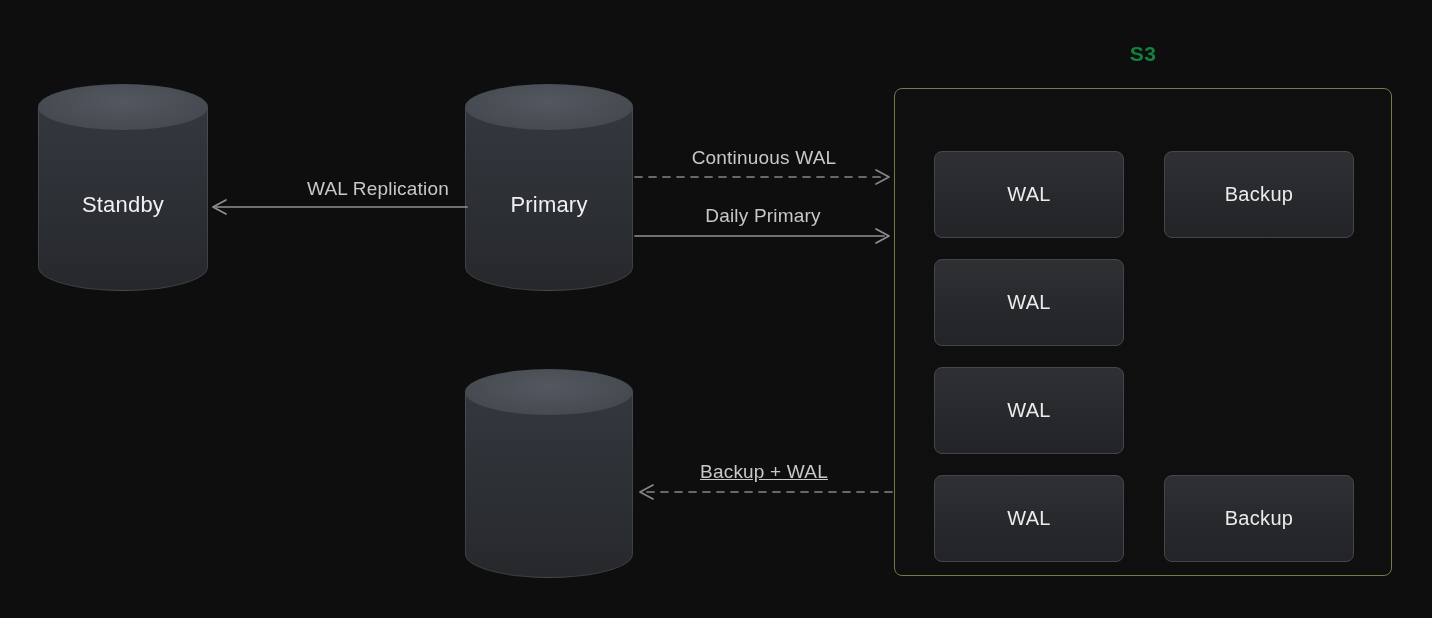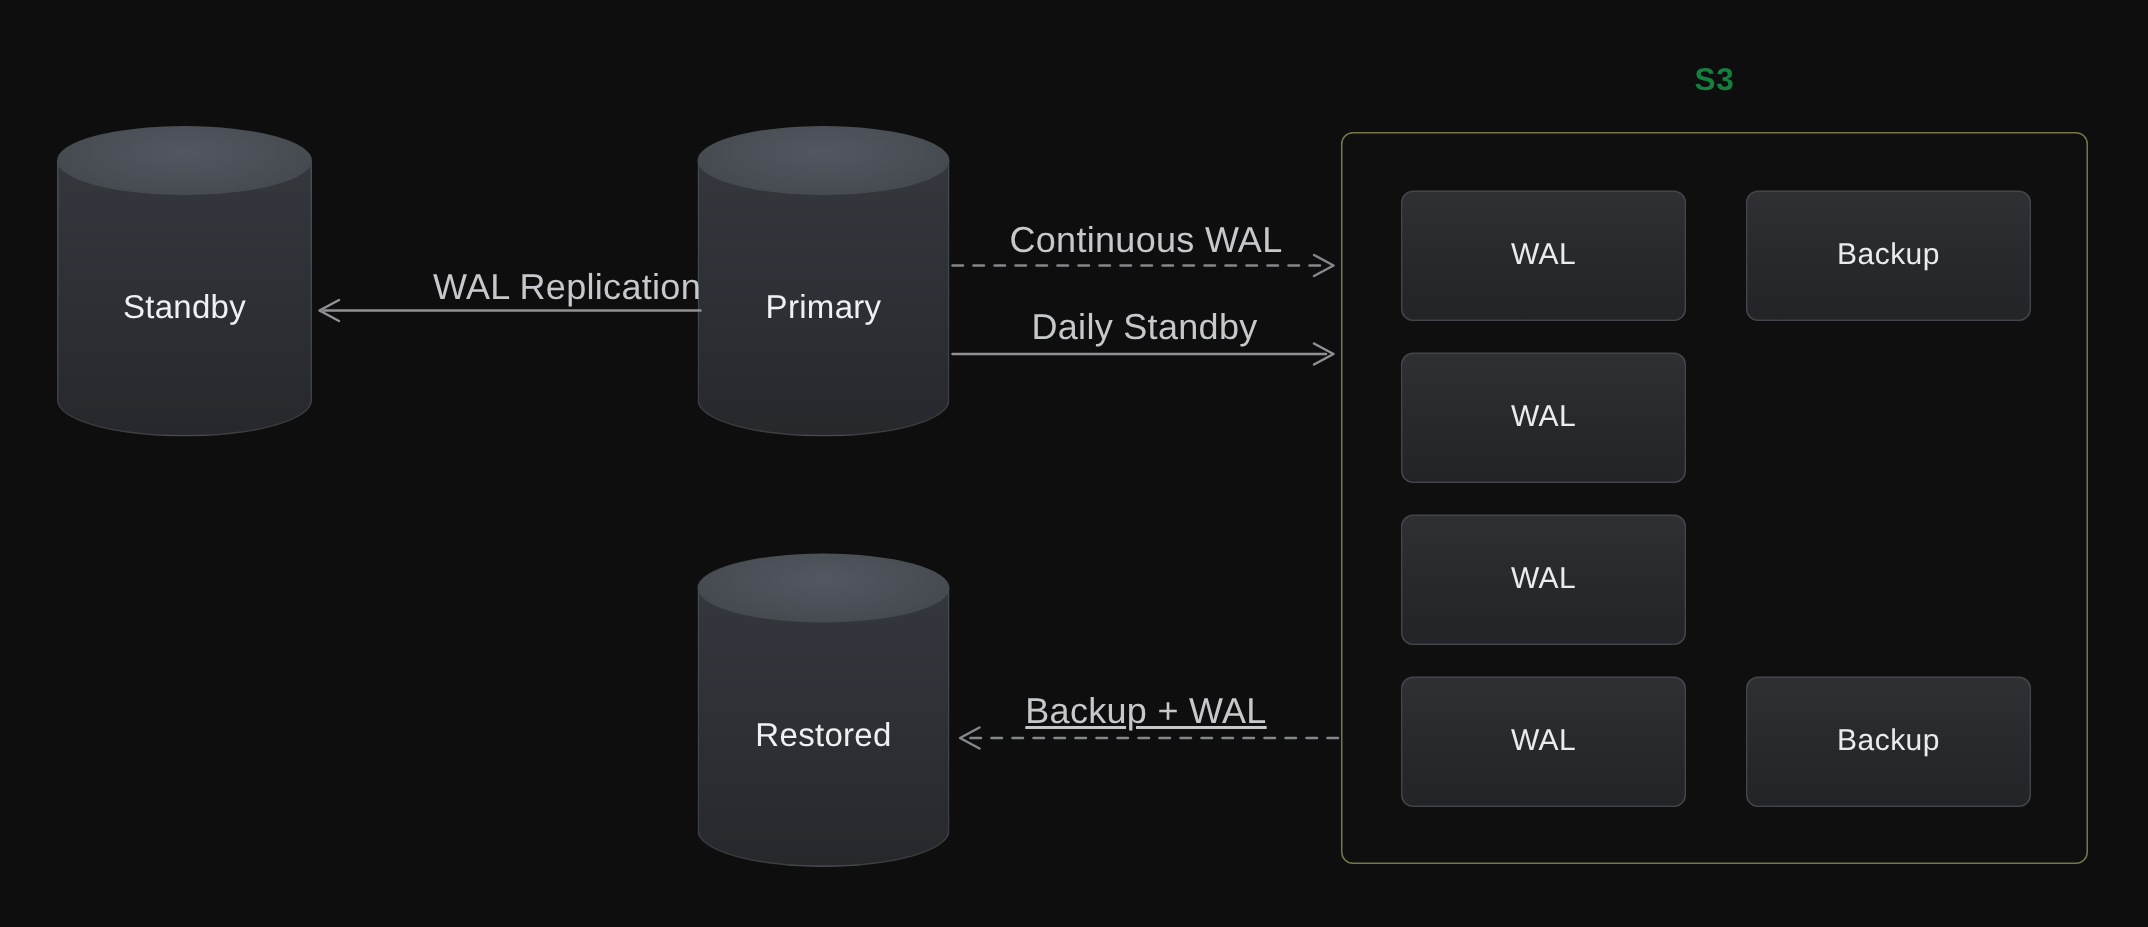--- a/index.html
+++ b/index.html
@@ -52,21 +52,21 @@
     position: absolute;
     left: 0; top: 0;
     width: 1432px; height: 618px;
     pointer-events: none;
   }
   .arrow-label {
     position: absolute;
     transform: translateX(-50%);
     white-space: nowrap;
     color: #c7c8cb;
-    font-size: 24px;
+    font-size: 19px;
     letter-spacing: 0.2px;
   }
 
   
   .s3-title {
     position: absolute;
     left: 894px; top: 42px;
     width: 498px;
     text-align: center;
     color: #15803d;
@@ -87,20 +87,21 @@
     width: 190px; height: 87px;
     border: 1px solid #44464c;
     border-radius: 8px;
     background: linear-gradient(180deg, #2e3034 0%, #26282c 60%, #222428 100%);
     display: flex;
     align-items: center;
     justify-content: center;
     color: #eaebec;
     font-size: 20px;
     letter-spacing: 0.3px;
+    margin-top: 24px;
   }
   .item-wal-1    { left: 39px;  top: 38px;  }
   .item-backup-1 { left: 269px; top: 38px;  }
   .item-wal-2    { left: 39px;  top: 146px; }
   .item-wal-3    { left: 39px;  top: 254px; }
   .item-wal-4    { left: 39px;  top: 362px; }
   .item-backup-2 { left: 269px; top: 362px; }
 </style>
 </head>
 <body>
@@ -115,21 +116,20 @@
 
   <div class="cylinder primary">
     <div class="cyl-body"></div>
     <div class="cyl-top"></div>
     <div class="cyl-label">Primary</div>
   </div>
 
   <div class="cylinder restored">
     <div class="cyl-body"></div>
     <div class="cyl-top"></div>
-    <div class="cyl-label">Restored</div>
   </div>
 
   <svg class="arrows-svg" viewBox="0 0 1432 618" fill="none" stroke="#85878a" stroke-width="1.7" stroke-linecap="round" stroke-linejoin="round">
 
     <g>
       <line x1="467" y1="207" x2="216" y2="207" stroke="#8f9194"></line>
       <polyline points="226,200 213,207 226,214" stroke="#8f9194"></polyline>
     </g>
 
     <g>
@@ -143,21 +143,21 @@
     </g>
 
     <g>
       <line x1="892" y1="492" x2="646" y2="492" stroke-dasharray="7 7"></line>
       <polyline points="653,485 640,492 653,499"></polyline>
     </g>
   </svg>
 
   <div class="arrow-label" style="left:337px; top:178px;margin-left:41px;">WAL Replication</div>
   <div class="arrow-label" style="left:764px; top:147px;">Continuous WAL</div>
-  <div class="arrow-label" style="left:763px; top:205px;">Daily Standby</div>
+  <div class="arrow-label" style="left:763px; top:205px;">Daily Primary</div>
   <div class="arrow-label" style="left:764px; top:461px;text-decoration:underline;">Backup + WAL</div>
 
   <div class="s3-title">S3</div>
   <div class="s3-box">
     <div class="s3-item item-wal-1">WAL</div>
     <div class="s3-item item-backup-1">Backup</div>
     <div class="s3-item item-wal-2">WAL</div>
     <div class="s3-item item-wal-3">WAL</div>
     <div class="s3-item item-wal-4">WAL</div>
     <div class="s3-item item-backup-2">Backup</div>

